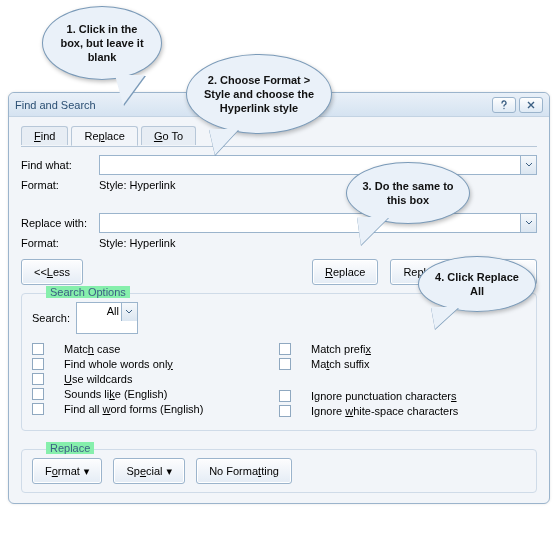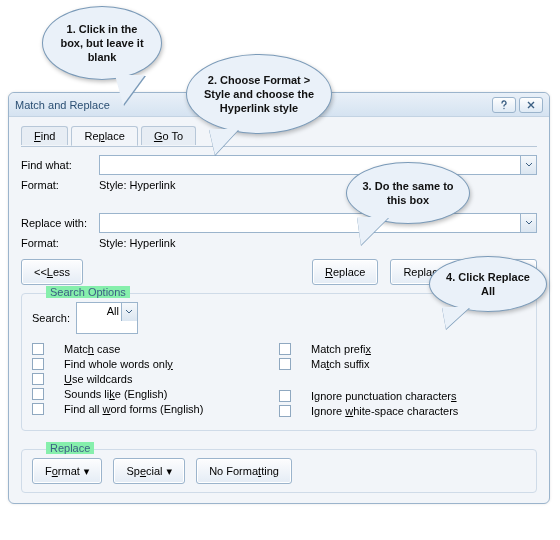--- a/index.html
+++ b/index.html
@@ -48,34 +48,34 @@
   .chk .u { text-decoration: underline; }
   .bottom { position: absolute; left: 12px; right: 12px; bottom: 10px; }
   
   .callout { position: absolute; background: #eaf1f9; border: 1px solid #7a9ab8;
              border-radius: 50%; padding: 12px 14px; text-align: center; color: #111;
              box-shadow: 1px 2px 4px rgba(0,0,0,.25); line-height: 1.3; display:flex;
              align-items:center; justify-content:center;font-weight:bold; }
   .callout.c1 { left: 42px; top: 6px; width: 120px; height: 74px; }
   .callout.c2 { left: 186px; top: 54px; width: 146px; height: 80px; }
   .callout.c3 { left: 346px; top: 162px; width: 124px; height: 62px; }
-  .callout.c4 { left: 429px; top: 256px; width: 118px; height: 56px; justify-content: center; }
+  .callout.c4 { left: 418px; top: 256px; width: 118px; height: 56px; justify-content: center; }
   .tail { position: absolute; width: 0; height: 0; }
   .callout.c1 .tail { bottom: -26px; left: 72px; border-left: 8px solid transparent; border-right: 22px solid transparent; border-top: 30px solid #eaf1f9; filter: drop-shadow(1px 1px 0 #7a9ab8); }
   .callout.c2 .tail { bottom: -22px; left: 22px; border-left: 6px solid transparent; border-right: 24px solid transparent; border-top: 26px solid #eaf1f9; filter: drop-shadow(0 1px 0 #7a9ab8); }
   .callout.c3 .tail { bottom: -22px; left: 10px; border-left: 4px solid transparent; border-right: 28px solid transparent; border-top: 28px solid #eaf1f9; filter: drop-shadow(0 1px 0 #7a9ab8); }
   .callout.c4 .tail { bottom: -18px; left: 12px; border-left: 4px solid transparent; border-right: 24px solid transparent; border-top: 22px solid #eaf1f9; filter: drop-shadow(0 1px 0 #7a9ab8); }
   .spacer { flex: 1; }
 </style>
 </head>
 <body>
 
 <div class="dialog">
   <div class="titlebar">
-    <span class="title">Match and Replace</span>
+    <span class="title">Find and Search</span>
     <div class="titlebtn">
       <svg viewBox="0 0 10 10">
           <path d="M3 3a2 2 0 1 1 3 1.7c-.6.4-1 .6-1 1.3M5 8.5v.1" stroke="#3b5f83" stroke-width="1.3" fill="none" stroke-linecap="round"></path>
         </svg>
     </div>
     <div class="titlebtn">
       <svg viewBox="0 0 10 10">
           <path d="M2 2l6 6M8 2l-6 6" stroke="#3b5f83" stroke-width="1.4"></path>
         </svg>
     </div>

